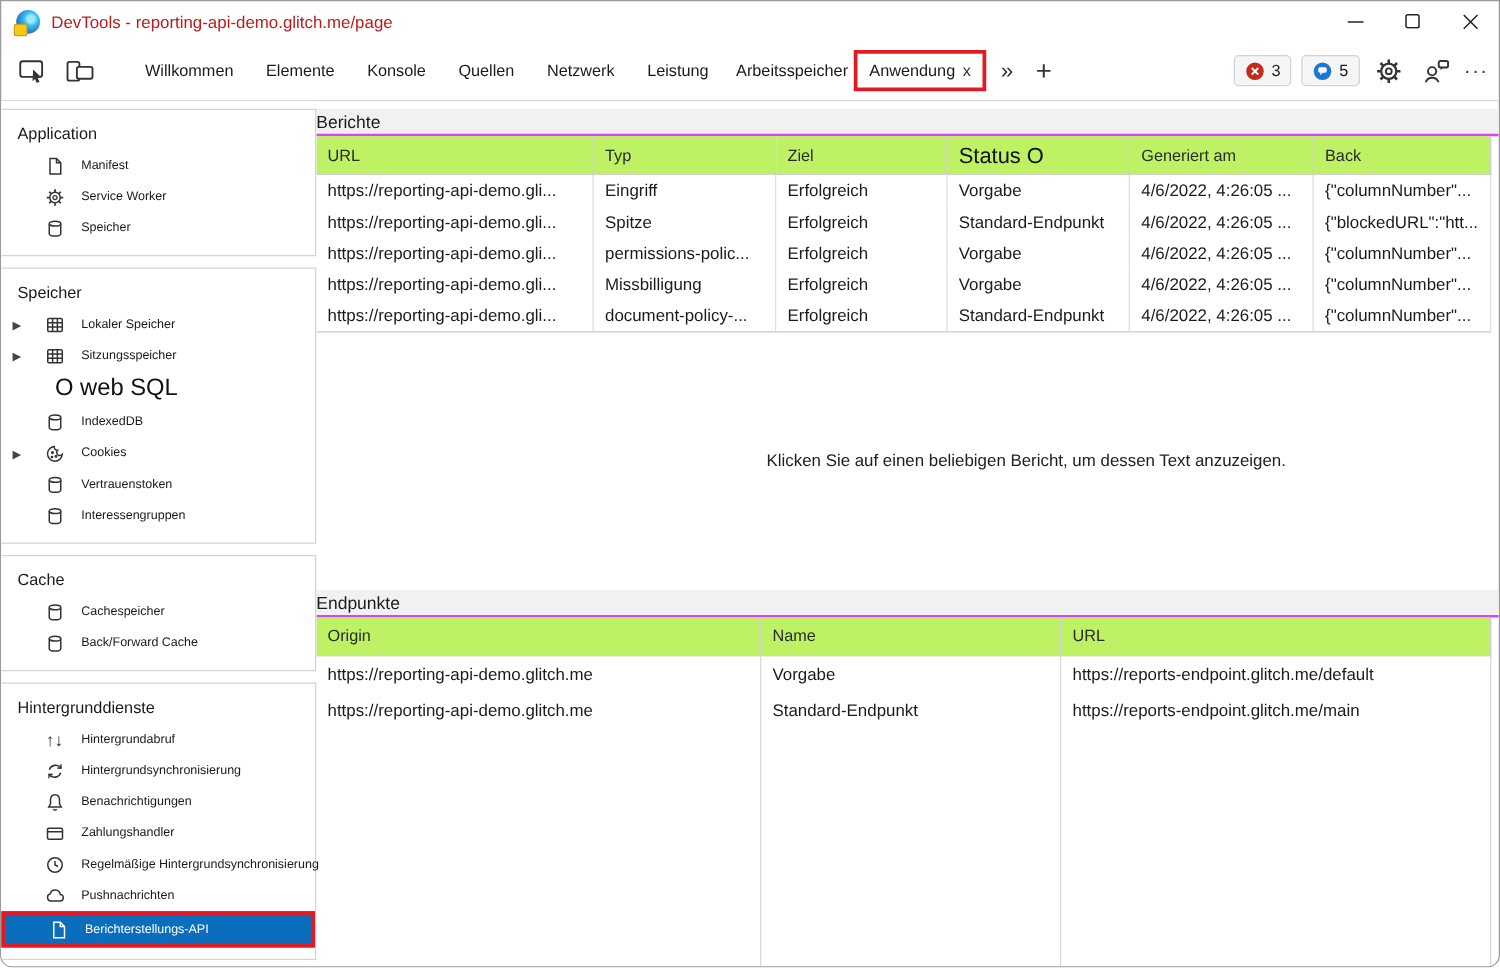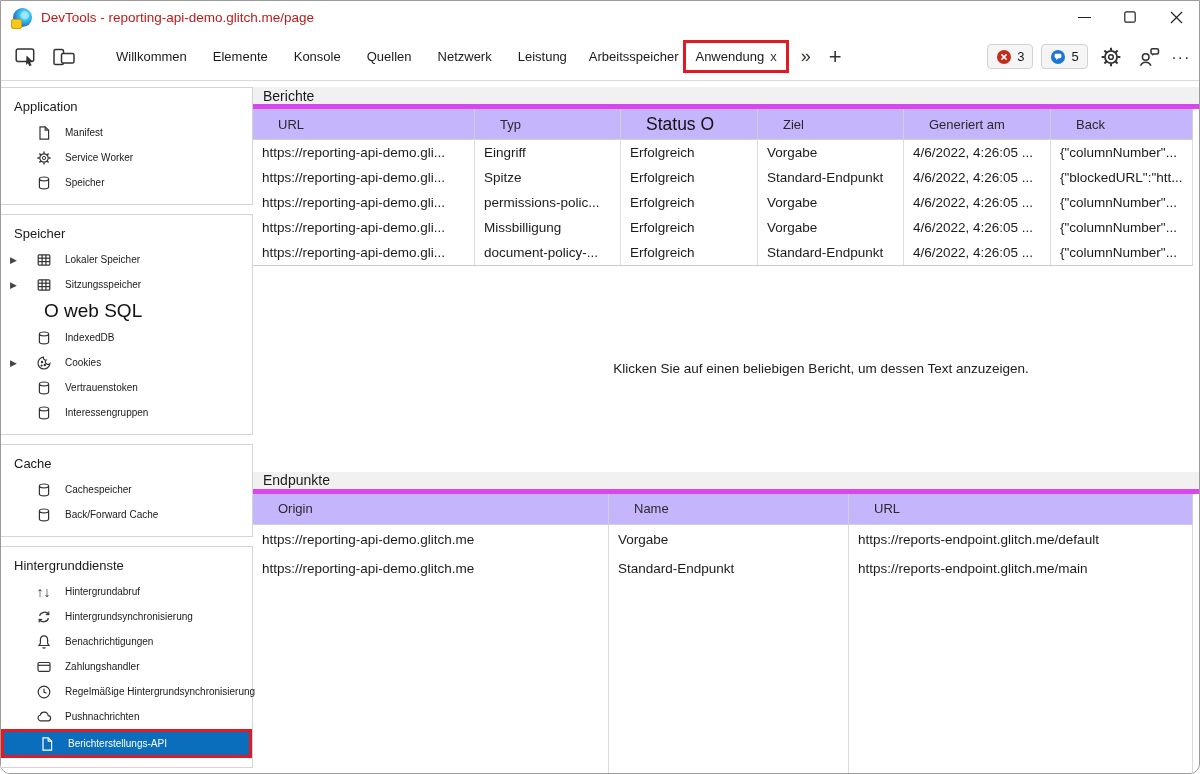--- a/index.html
+++ b/index.html
@@ -37,23 +37,23 @@
   .side-item { display:flex; align-items:center; height:25px; white-space:nowrap; cursor:default; }
   .exp { width:34px; flex:0 0 auto; padding-left:9px; font-size:9px; color:#444; }
   .sicon { width:17px; height:17px; flex:0 0 auto; display:flex; align-items:center; justify-content:center; }
   .slbl { margin-left:13px; font-size:10px; color:#191919; }
   .side-item.big { height:28px; padding-left:43px; font-size:19px; color:#111; }
   .side-item.selected { background:#0a6ebd; border:3px solid #e01b24; height:29px; }
   .side-item.selected .slbl { color:#fff; }
 
   
   .main { flex:1 1 auto; display:flex; flex-direction:column; padding-top:6px; min-width:0; }
-  .bar { height:22px; background:#f1f1f1; border-bottom:5px solid #d946ef; font-size:14px; color:#1a1a1a; padding-left:10px; display:flex; align-items:center; flex:0 0 auto; }
+  .bar { height:22px; background:#f1f1f1; border-bottom:2px solid #d946ef; font-size:14px; color:#1a1a1a; display:flex; align-items:center; flex:0 0 auto; }
   .rgrid { display:grid; grid-template-columns:222px 146px 137px 146px 147px 1fr; margin-right:6px; flex:0 0 auto; border-bottom:1px solid #c9c9c9; }
-  .hcell { background:#c4b5fd; height:31px; border-right:1px solid #d0d0d0; border-bottom:1px solid #d0d0d0; font-size:13px; color:#2a2a2a; display:flex; align-items:center; padding-left:25px; white-space:nowrap; overflow:hidden; }
+  .hcell { background:#bef264; height:31px; border-right:1px solid #d0d0d0; border-bottom:1px solid #d0d0d0; font-size:13px; color:#2a2a2a; display:flex; align-items:center; padding-left:9px; white-space:nowrap; overflow:hidden; }
   .hcell.bigf { font-size:17.5px; color:#111; }
   .rrow { display:contents; }
   .cell { height:25px; border-right:1px solid #dedede; font-size:13.5px; display:flex; align-items:center; padding-left:9px; white-space:nowrap; overflow:hidden; }
   .empty-zone { flex:1 1 auto; display:flex; align-items:center; justify-content:center; padding-left:190px; }
   .empty-msg { font-size:13.5px; color:#202020; }
   .egrid { display:grid; grid-template-columns:356px 240px 1fr; margin-right:6px; flex:0 0 auto; }
   .ebody { flex:1 1 auto; display:flex; margin-right:6px; min-height:0; }
   .ecol { border-right:1px solid #d9d9d9; }
   .ecol.c1 { width:356px; } .ecol.c2 { width:240px; } .ecol.c3 { flex:1; }
   .ecell { height:29px; display:flex; align-items:center; padding-left:9px; font-size:13.5px; white-space:nowrap; overflow:hidden; }
@@ -375,22 +375,22 @@
 
     </div>
 
     <div class="main">
 
       <div class="bar">Berichte</div>
 
       <div class="rgrid">
         <div class="hcell">URL</div>
         <div class="hcell">Typ</div>
+        <div class="hcell">Ziel</div>
         <div class="hcell bigf">Status O</div>
-        <div class="hcell">Ziel</div>
         <div class="hcell">Generiert am</div>
         <div class="hcell">Back</div>
 
         <div class="rrow">
           <div class="cell">https://reporting-api-demo.gli...</div>
           <div class="cell">Eingriff</div>
           <div class="cell">Erfolgreich</div>
           <div class="cell">Vorgabe</div>
           <div class="cell">4/6/2022, 4:26:05 ...</div>
           <div class="cell">{"columnNumber"...</div>

